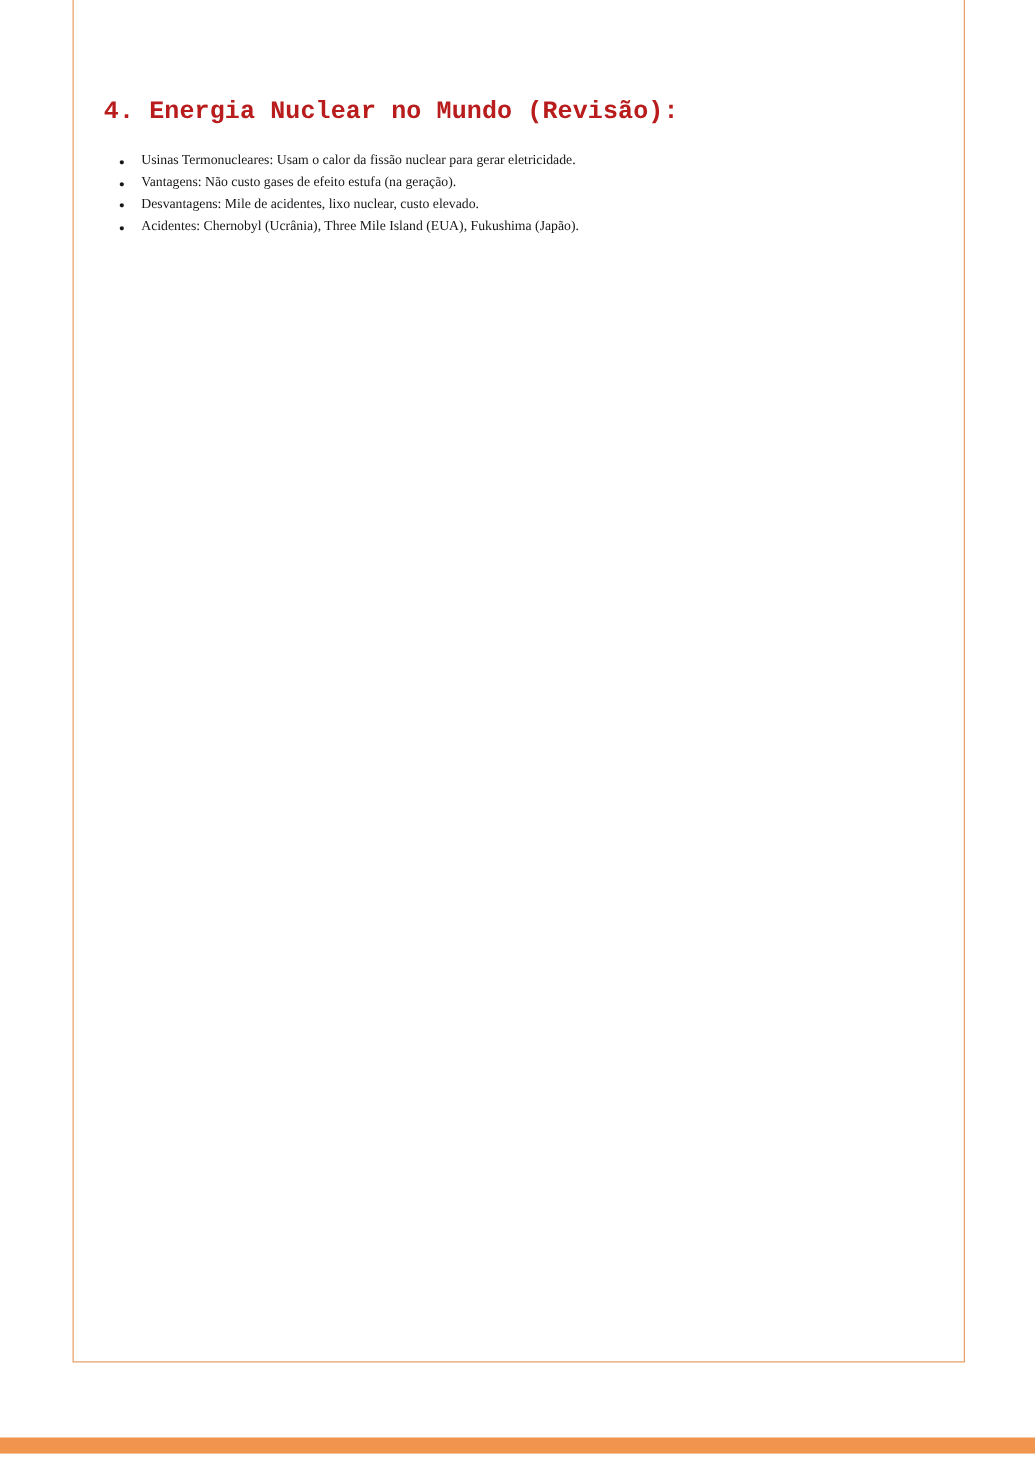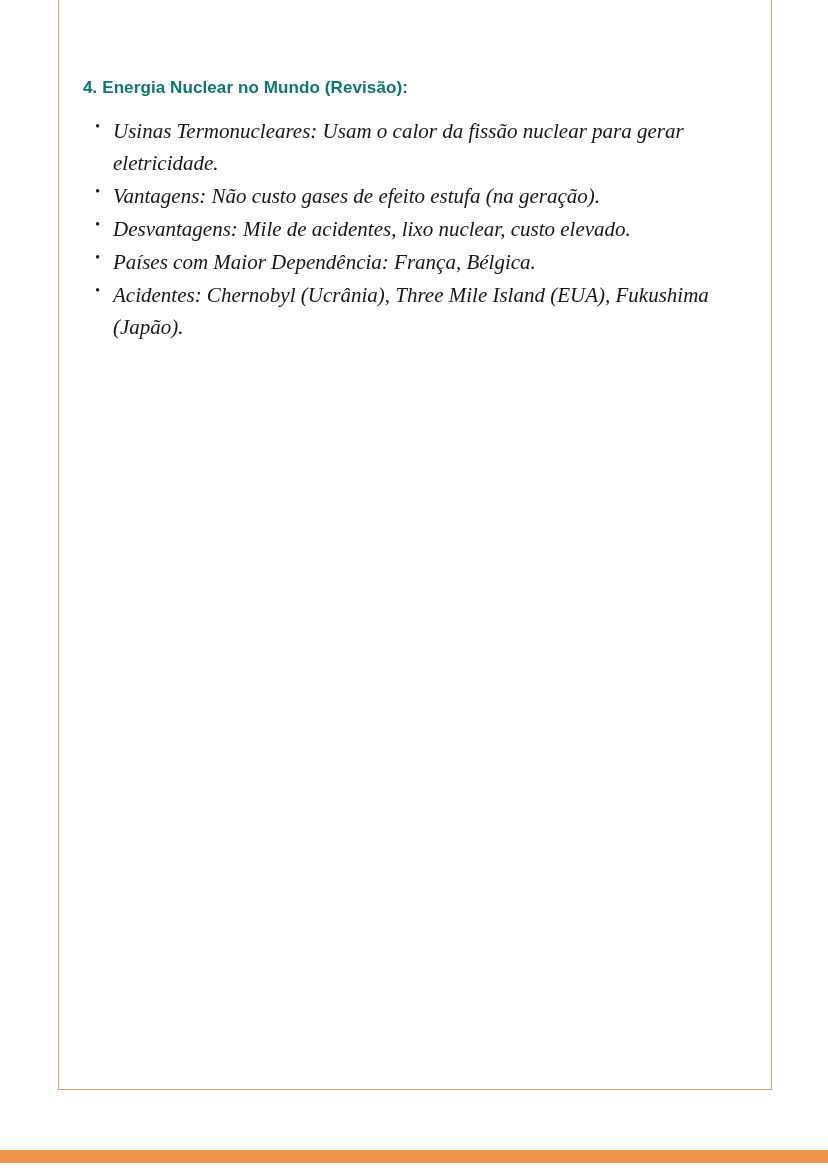--- a/index.html
+++ b/index.html
@@ -28,44 +28,43 @@
   }
 
   .content {
     position: absolute;
     left: 24px;
     top: 110px;
     right: 24px;
   }
 
   .section-heading {
-    font-family: Liberation Sans, sans-serif;
+    font-family: Liberation Mono, monospace;
     font-weight: bold;
-    font-size: 17px;
-    color: #0f766e;
+    font-size: 20px;
+    color: #b91c1c;
     letter-spacing: 0.1px;
     margin: 0 0 17px 0;
     line-height: 1.3;
   }
 
   ul.bullets {
     list-style: none;
     margin: 0;
     padding: 0;
   }
 
   ul.bullets li {
     position: relative;
     padding-left: 30px;
-    font-size: 21px;
+    font-size: 11px;
     line-height: 1.52;
     color: #17171a;
     margin: 0 0 1px 0;
     font-family: "Liberation Serif", serif;
-    font-style: italic;
   }
 
   ul.bullets li::before {
     content: "\2022";
     position: absolute;
     left: 12px;
     top: 0;
     font-size: 14px;
     color: #17171a;
     line-height: 1.52;
@@ -94,21 +93,20 @@
 
 <div class="page-sheet">
   <div class="content">
 
     <h2 class="section-heading">4. Energia Nuclear no Mundo (Revisão):</h2>
 
     <ul class="bullets">
       <li>Usinas Termonucleares: Usam o calor da fissão nuclear para gerar eletricidade.</li>
       <li>Vantagens: Não custo gases de efeito estufa (na geração).</li>
       <li>Desvantagens: Mile de acidentes, lixo nuclear, custo elevado.</li>
-      <li>Países com Maior Dependência: França, Bélgica.</li>
       <li>Acidentes: Chernobyl (Ucrânia), Three Mile Island (EUA), Fukushima (Japão).</li>
     </ul>
 
   </div>
 </div>
 
 <div class="footer-bar"></div>
 <div class="footer-bar-shadow"></div>
 
 </body></html>

